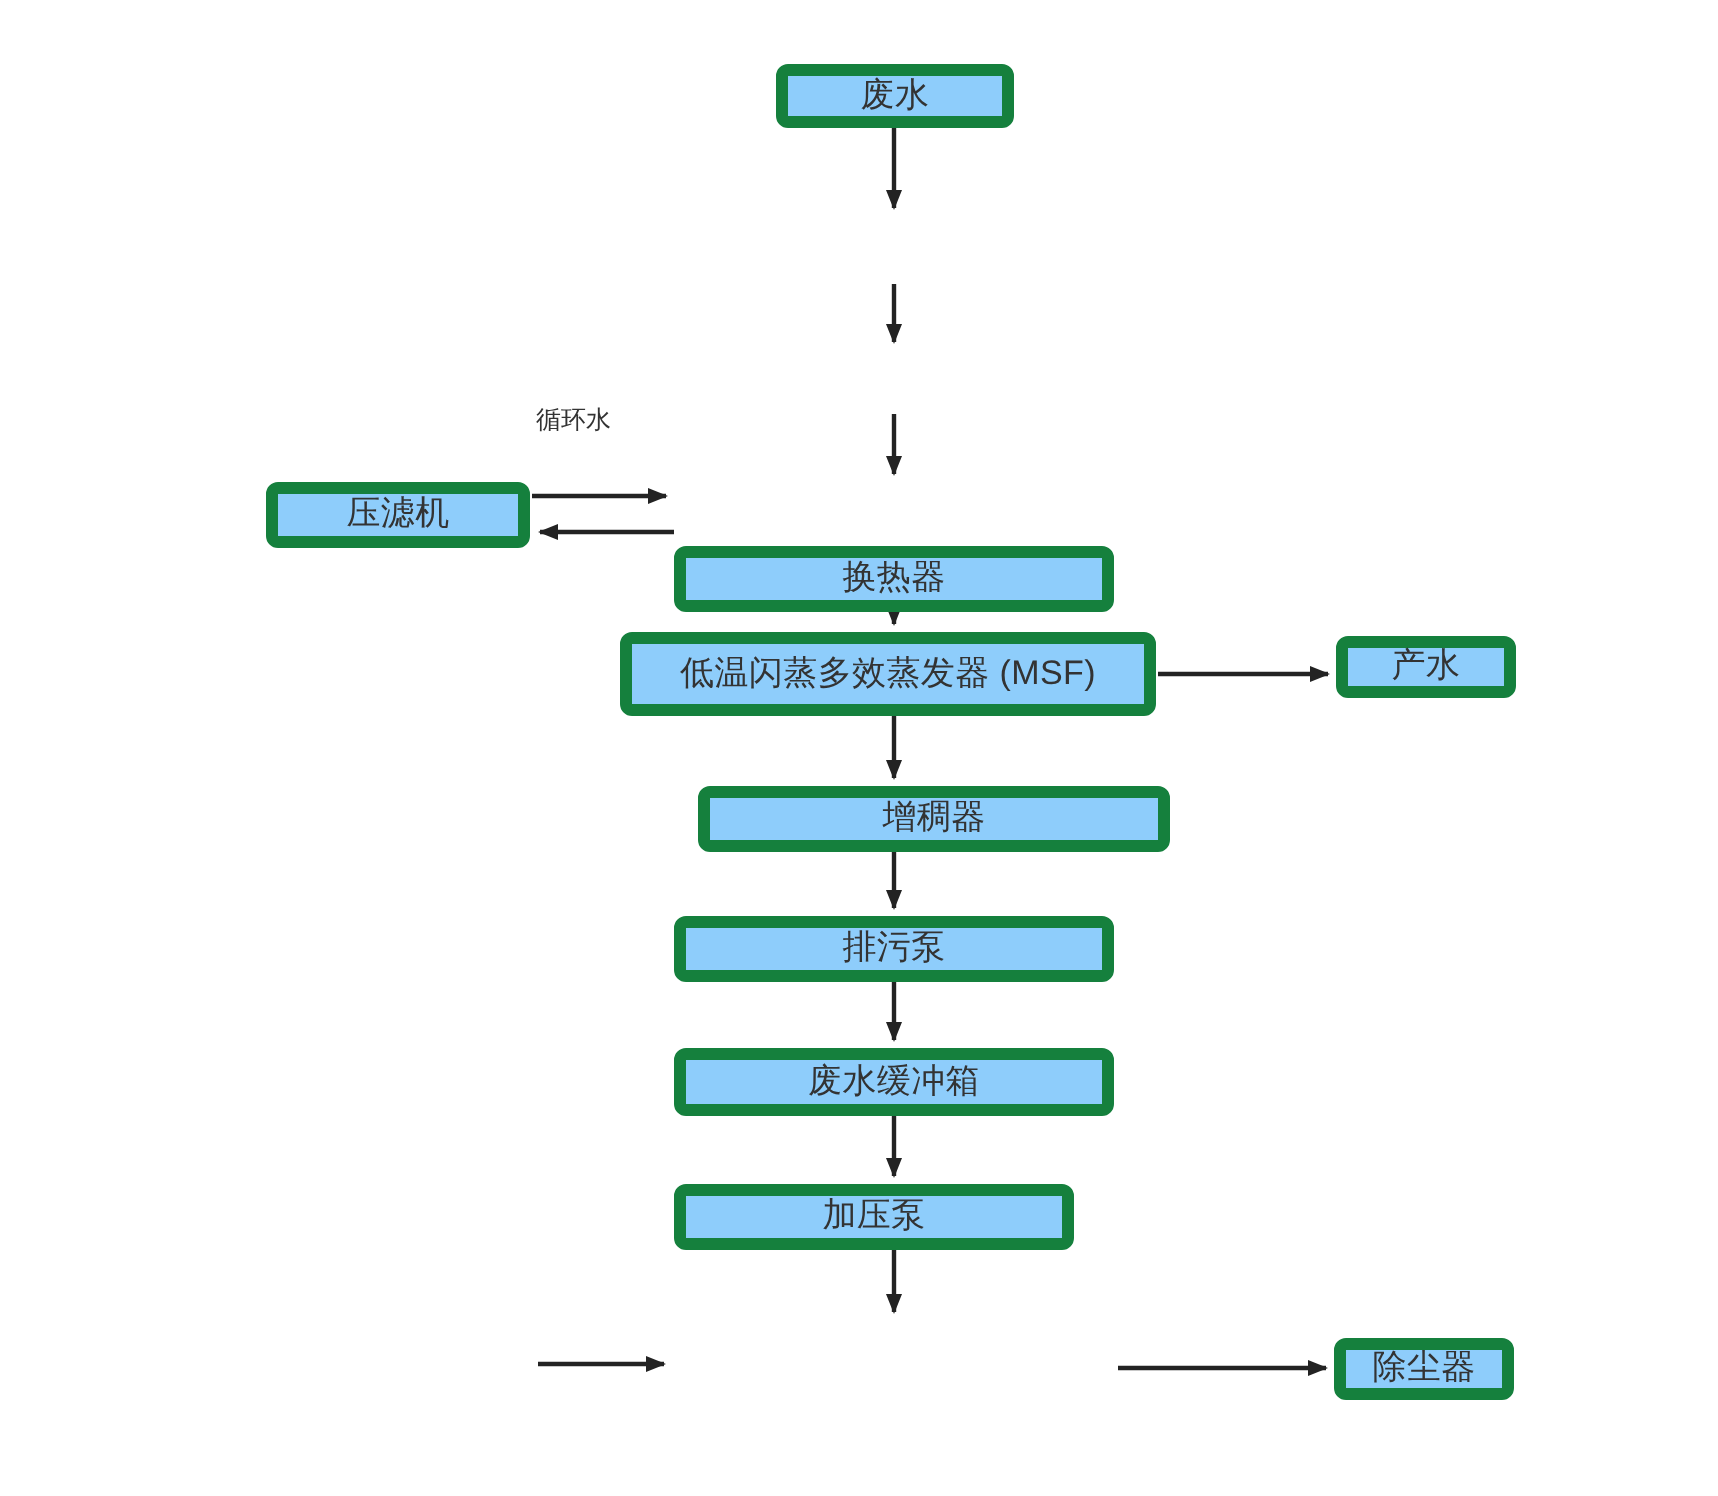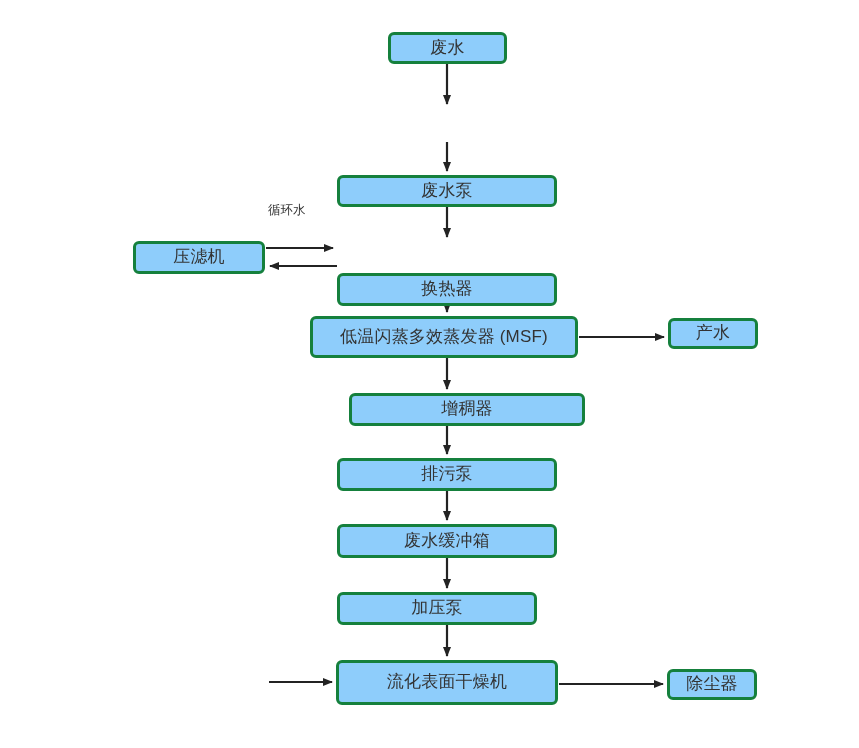--- a/index.html
+++ b/index.html
@@ -14,21 +14,21 @@
     position: relative;
     width: 859px;
     height: 748px;
     background: #ffffff;
     overflow: hidden;
   }
   .node {
     position: absolute;
     box-sizing: border-box;
     background: #8ecdfb;
-    border: 3px solid #15803d;
+    border: 6px solid #15803d;
     border-radius: 6px;
     display: flex;
     align-items: center;
     justify-content: center;
     text-align: center;
     color: #333333;
     font-size: 17px;
     line-height: 1.35;
     white-space: pre-line;
     letter-spacing: 0.2px;
@@ -81,27 +81,25 @@
     <line class="wire" x1="337" y1="266" x2="270" y2="266" marker-end="url(#arrowhead)"></line>
 
     <line class="wire" x1="579" y1="337" x2="664" y2="337" marker-end="url(#arrowhead)"></line>
 
     <line class="wire" x1="269" y1="682" x2="332" y2="682" marker-end="url(#arrowhead)"></line>
 
     <line class="wire" x1="559" y1="684" x2="663" y2="684" marker-end="url(#arrowhead)"></line>
   </svg>
 
   <div class="node" style="left:388px;top:32px;width:119px;height:32px;">废水</div>
-  <div class="node" style="left:337px;top:175px;width:220px;height:32px;">废水泵</div>
   <div class="node" style="left:337px;top:241px;width:220px;height:33px;margin-top:32px;">换热器</div>
   <div class="node" style="left:133px;top:241px;width:132px;height:33px;">压滤机</div>
   <div class="node" style="left:310px;top:316px;width:268px;height:42px;">低温闪蒸多效蒸发器 (MSF)</div>
   <div class="node" style="left:668px;top:318px;width:90px;height:31px;">产水</div>
   <div class="node" style="left:337px;top:393px;width:236px;height:33px;margin-left:12px;">增稠器</div>
   <div class="node" style="left:337px;top:458px;width:220px;height:33px;">排污泵</div>
   <div class="node" style="left:337px;top:524px;width:220px;height:34px;">废水缓冲箱</div>
   <div class="node" style="left:337px;top:592px;width:200px;height:33px;">加压泵</div>
-  <div class="node" style="left:336px;top:660px;width:222px;height:45px;">流化表面干燥机</div>
   <div class="node" style="left:667px;top:669px;width:90px;height:31px;">除尘器</div>
 
   <div class="edge-label" style="left:268px;top:204px;">循环水</div>
 
 </div>
 
 </body></html>

